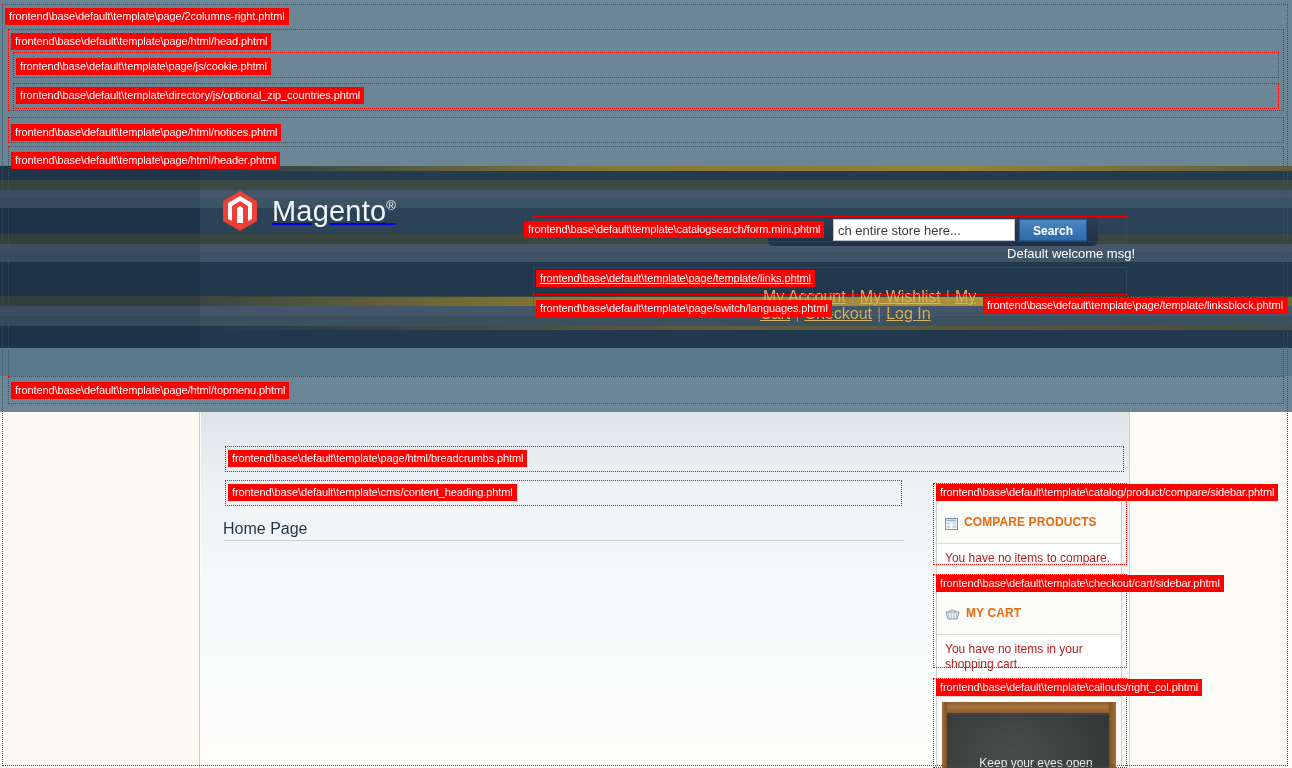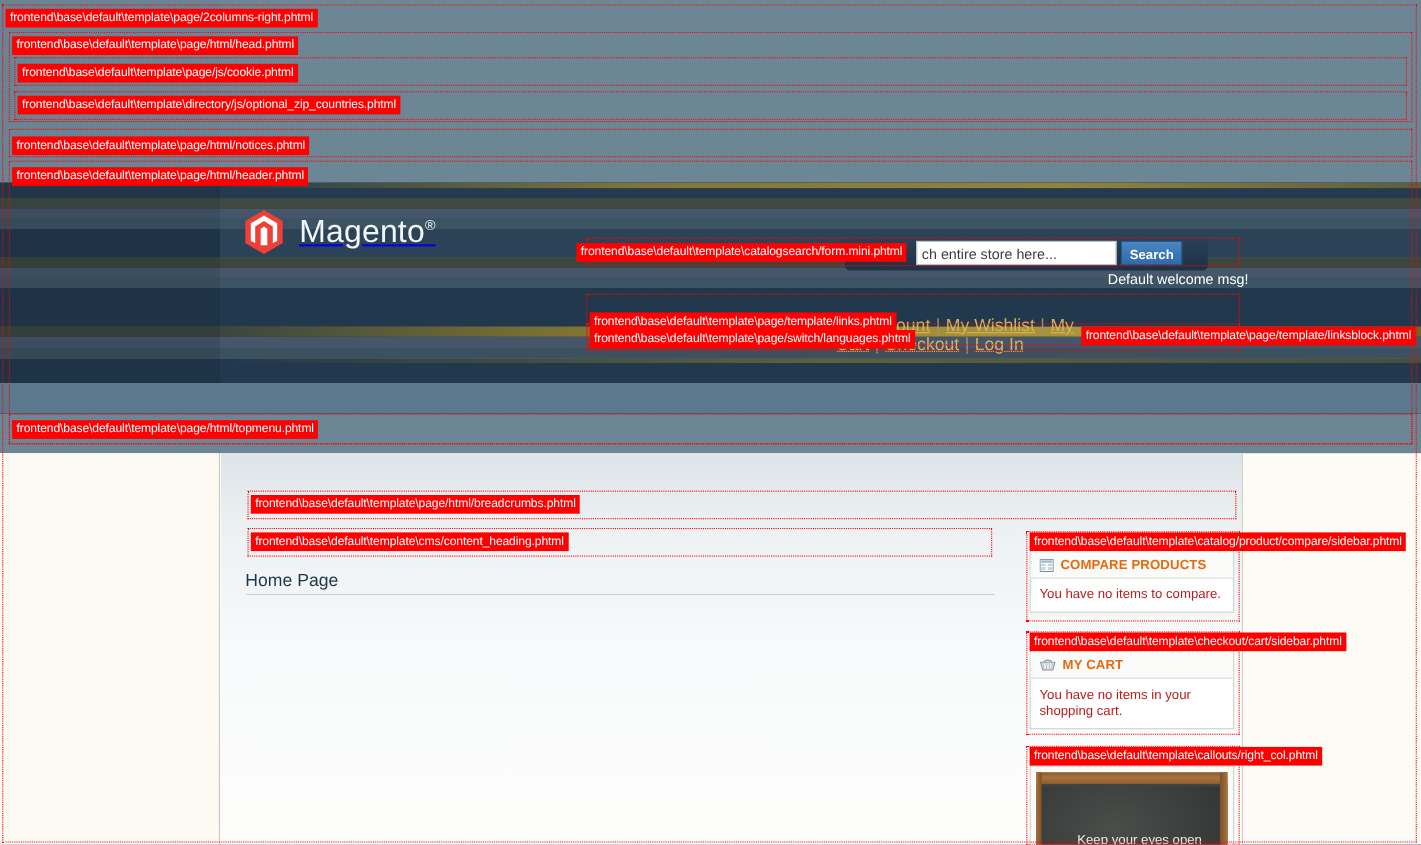--- a/index.html
+++ b/index.html
@@ -141,21 +141,21 @@
     color: #3d3d3d;
     padding: 0 4px;
     line-height: 20px;
     z-index: 30;
     font-family: "Liberation Sans", sans-serif;
     outline: none;
   }
   .search-button {
     position: absolute;
     left: 1019px; top: 219px;
-    width: 56px; height: 22px;
+    width: 68px; height: 22px;
     background: linear-gradient(to bottom,#4a85c4,#2f6ba9);
     border: 1px solid #24598f;
     color: #ffffff;
     font-size: 12px;
     font-weight: bold;
     line-height: 20px;
     text-align: center;
     z-index: 30;
     cursor: pointer;
     font-family: "Liberation Sans", sans-serif;
@@ -230,21 +230,21 @@
   
   .side-block {
     position: absolute;
     width: 186px;
     background: #ffffff;
     border: 1px solid #cfcfcb;
     z-index: 30;
   }
   .side-block-head {
     display: flex; align-items: center;
-    height: 25px;
+    height: 43px;
     padding-left: 8px;
     background: #fbfbfa;
     border-bottom: 1px solid #dcdcd7;
   }
   .side-block-head .ttl {
     color: #e66a10;
     font-size: 12px;
     font-weight: bold;
     letter-spacing: 0.1px;
     margin-left: 6px;
@@ -357,21 +357,21 @@
   <div class="search-wrap"></div>
   <input class="search-input" type="text" value="ch entire store here..." style="">
   <button class="search-button">Search</button>
 
   <div class="hintbox" style="left:533px; top:216px; width:594px; height:26px;"></div>
   <div class="hint" style="left:524px; top:221px;">frontend\base\default\template\catalogsearch/form.mini.phtml</div>
 
   <div class="welcome-msg">Default welcome msg!</div>
 
   <div class="hintbox" style="left:533px; top:267px; width:594px; height:47px;"></div>
-  <div class="hint" style="left:536px; top:284px;">frontend\base\default\template\page/template/links.phtml</div>
+  <div class="hint" style="left:536px; top:270px;text-decoration:underline;">frontend\base\default\template\page/template/links.phtml</div>
 
   <div class="hintbox" style="left:533px; top:294px; width:594px; height:26px;"></div>
   <div class="hint" style="left:536px; top:300px;">frontend\base\default\template\page/switch/languages.phtml</div>
 
   <div class="toplinks">
     <a href="#">My Account</a><span class="sep">|</span><a href="#">My Wishlist</a><span class="sep">|</span><a href="#">My Cart</a><span class="sep">|</span><a href="#">Checkout</a><span class="sep">|</span><a href="#">Log In</a>
   </div>
 
   <div class="hint" style="left:983px; top:297px;">frontend\base\default\template\page/template/linksblock.phtml</div>
 

